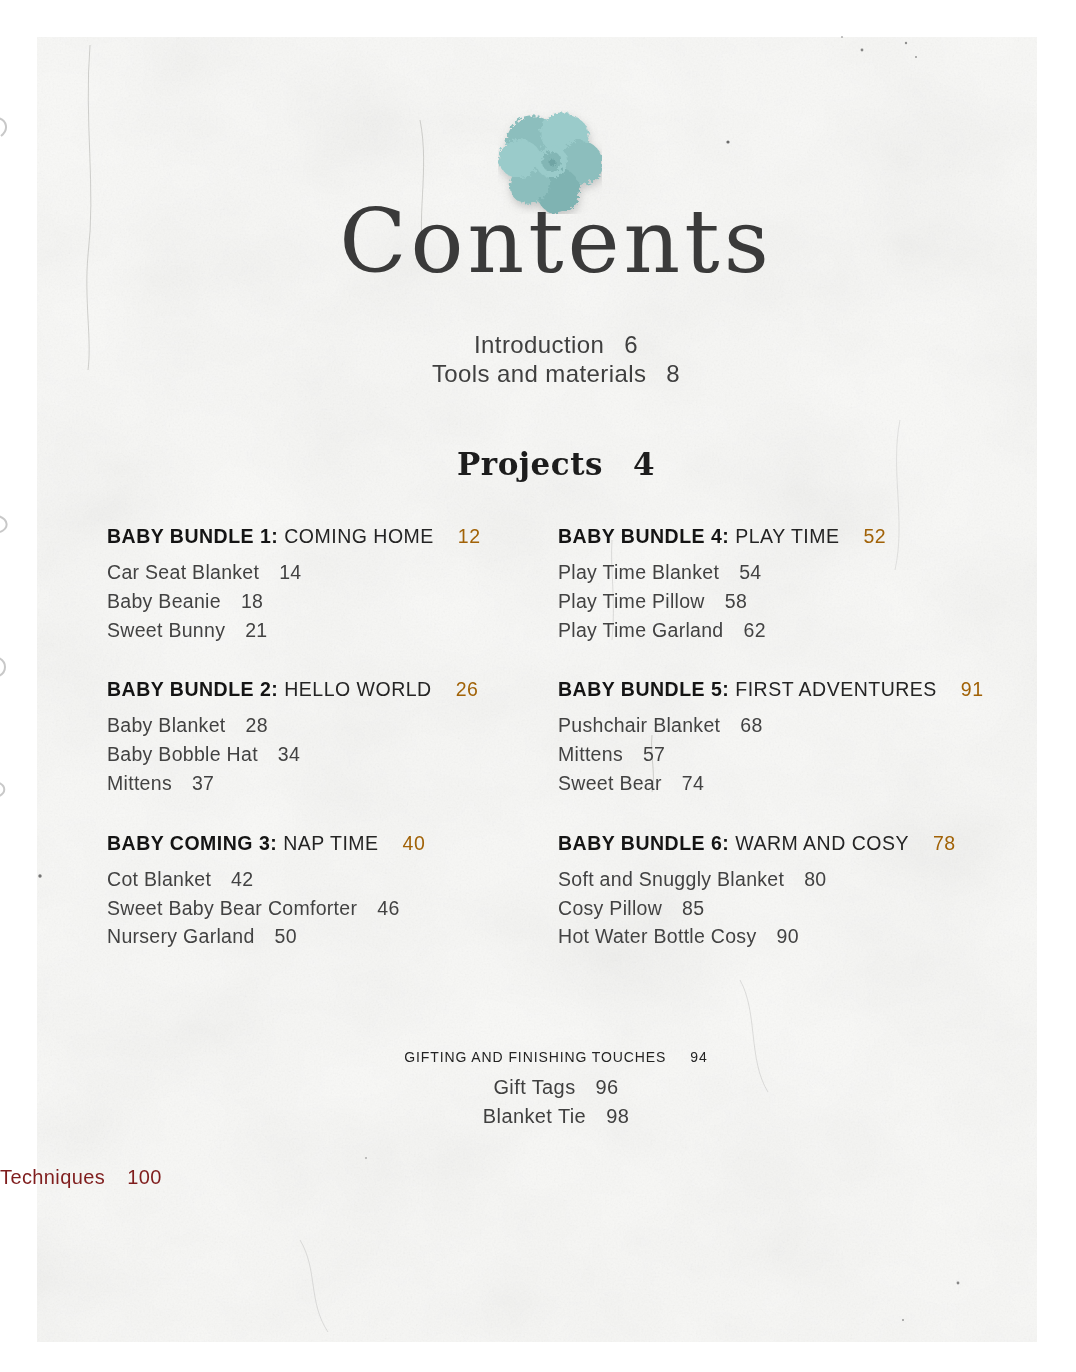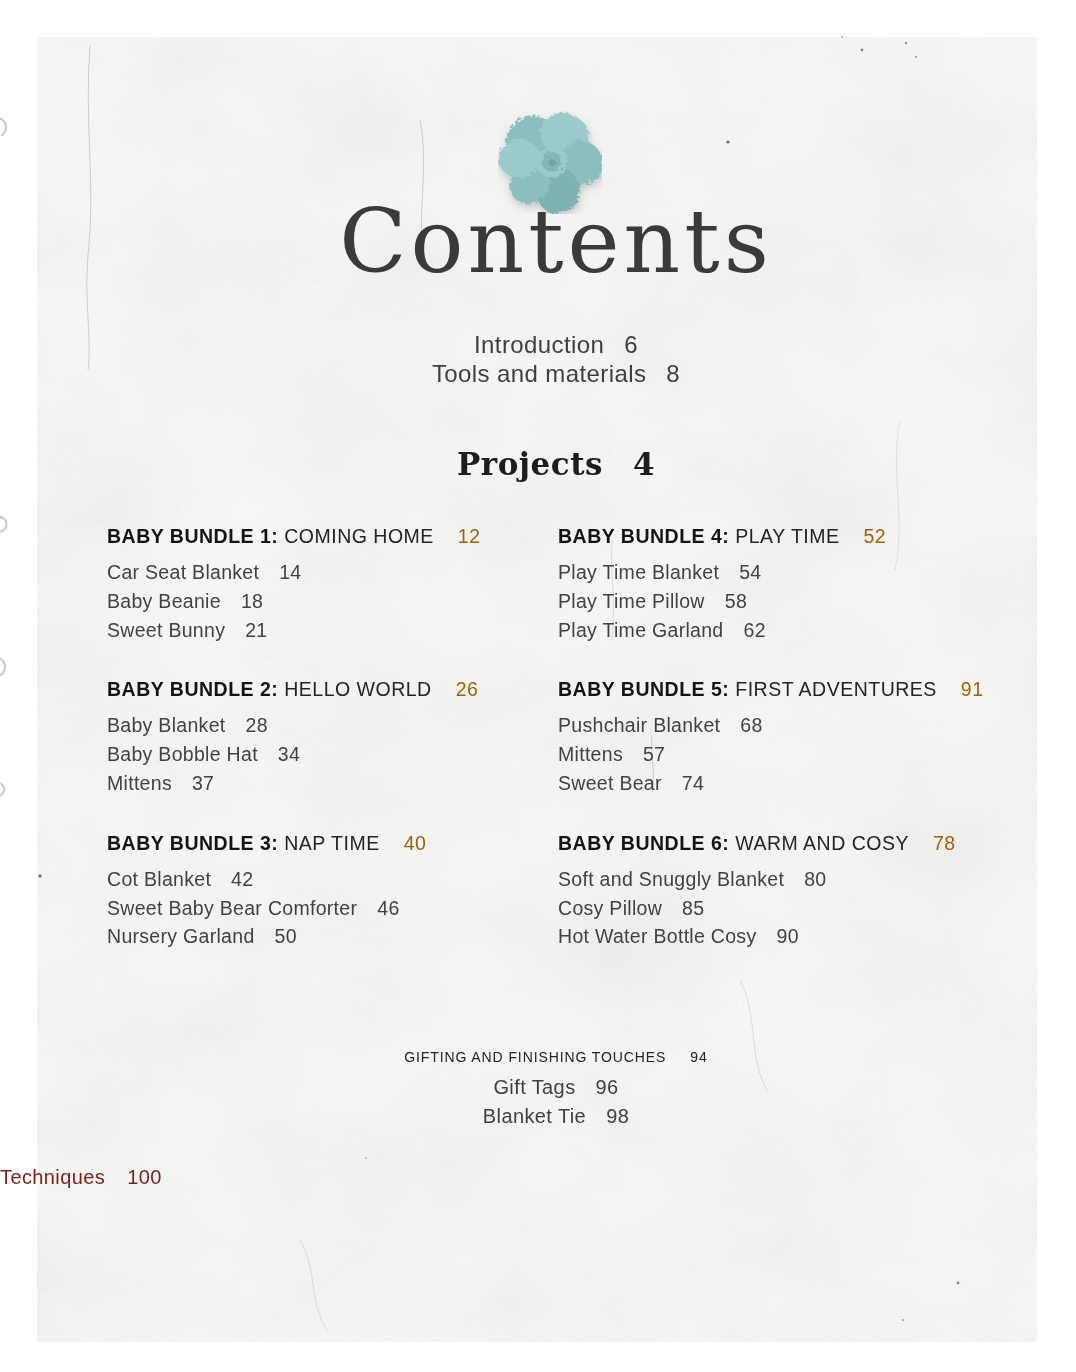--- a/index.html
+++ b/index.html
@@ -163,21 +163,21 @@
       </h2>
       <ul class="bundle-items">
         <li><span>Baby Blanket</span><span class="item-pg">28</span></li>
         <li><span>Baby Bobble Hat</span><span class="item-pg">34</span></li>
         <li><span>Mittens</span><span class="item-pg">37</span></li>
       </ul>
     </section>
 
     <section class="bundle">
       <h2 class="bundle-heading">
-        <span class="bh-prefix">BABY BUNDLE 3:</span>
+        <span class="bh-prefix">BABY COMING 3:</span>
         <span class="bh-name">NAP TIME</span><span class="bh-pg">40</span>
       </h2>
       <ul class="bundle-items">
         <li><span>Cot Blanket</span><span class="item-pg">42</span></li>
         <li><span>Sweet Baby Bear Comforter</span><span class="item-pg">46</span></li>
         <li><span>Nursery Garland</span><span class="item-pg">50</span></li>
       </ul>
     </section>
   </div>
 

